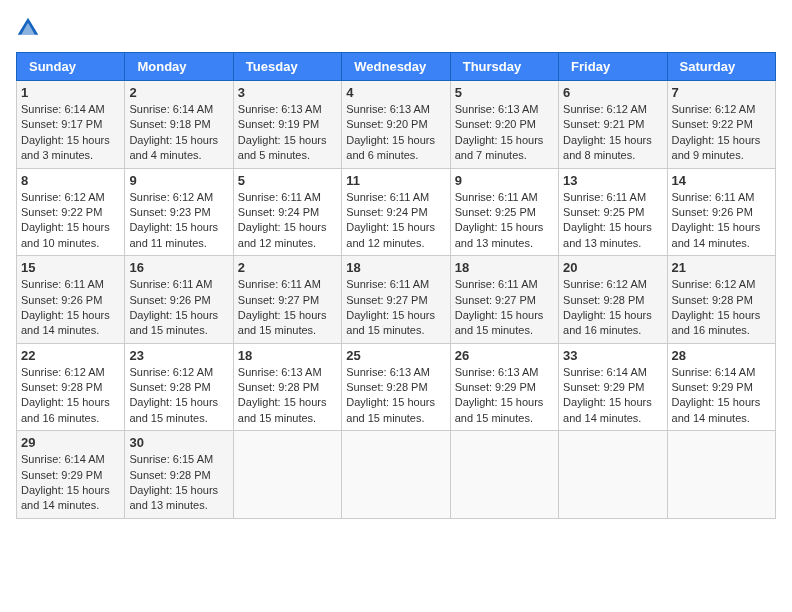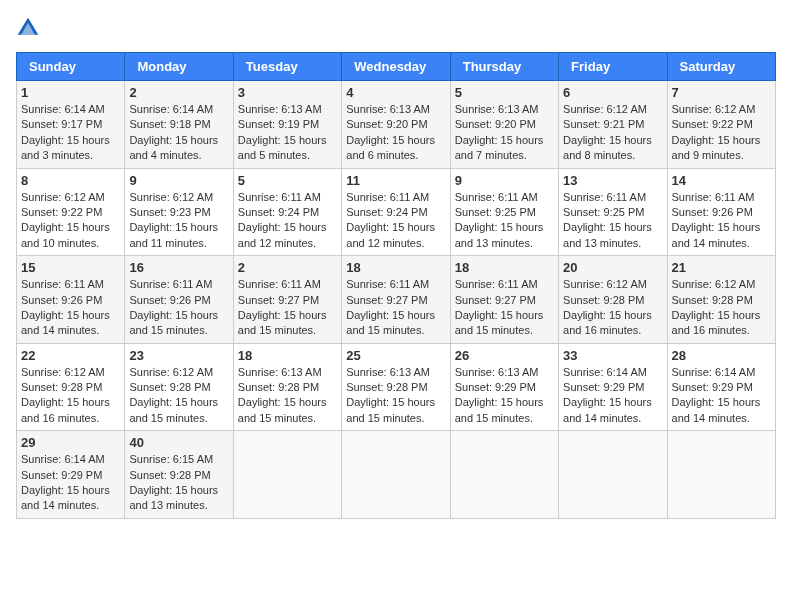--- a/index.html
+++ b/index.html
@@ -180,21 +180,21 @@
         <td><span class="day-number">26</span>
 <span class="day-info">Sunrise: 6:13 AM<br>Sunset: 9:29 PM<br>Daylight: 15 hours and 15 minutes.</span></td>
         <td><span class="day-number">33</span>
 <span class="day-info">Sunrise: 6:14 AM<br>Sunset: 9:29 PM<br>Daylight: 15 hours and 14 minutes.</span></td>
         <td><span class="day-number">28</span>
 <span class="day-info">Sunrise: 6:14 AM<br>Sunset: 9:29 PM<br>Daylight: 15 hours and 14 minutes.</span></td>
       </tr>
       <tr>
         <td><span class="day-number">29</span>
 <span class="day-info">Sunrise: 6:14 AM<br>Sunset: 9:29 PM<br>Daylight: 15 hours and 14 minutes.</span></td>
-        <td><span class="day-number">40</span>
+        <td><span class="day-number">30</span>
 <span class="day-info">Sunrise: 6:15 AM<br>Sunset: 9:28 PM<br>Daylight: 15 hours and 13 minutes.</span></td>
         <td class="empty-cell"></td>
         <td class="empty-cell"></td>
         <td class="empty-cell"></td>
         <td class="empty-cell"></td>
         <td class="empty-cell"></td>
       </tr>
     </tbody>
 </table>
 

